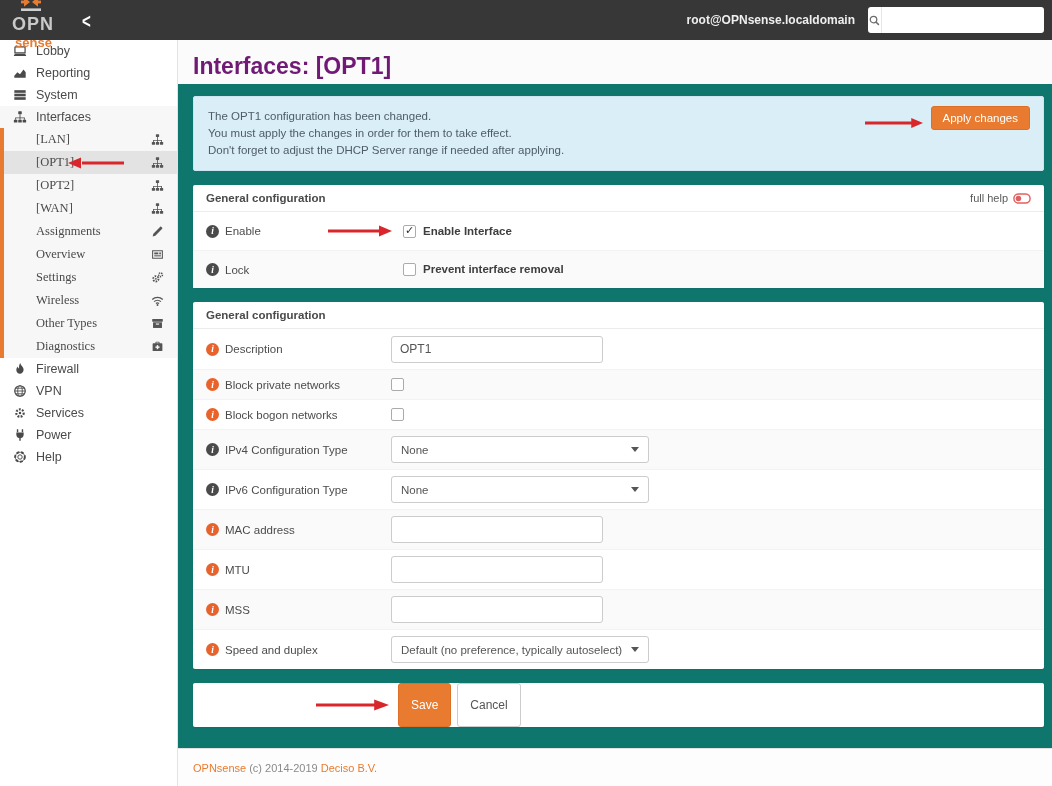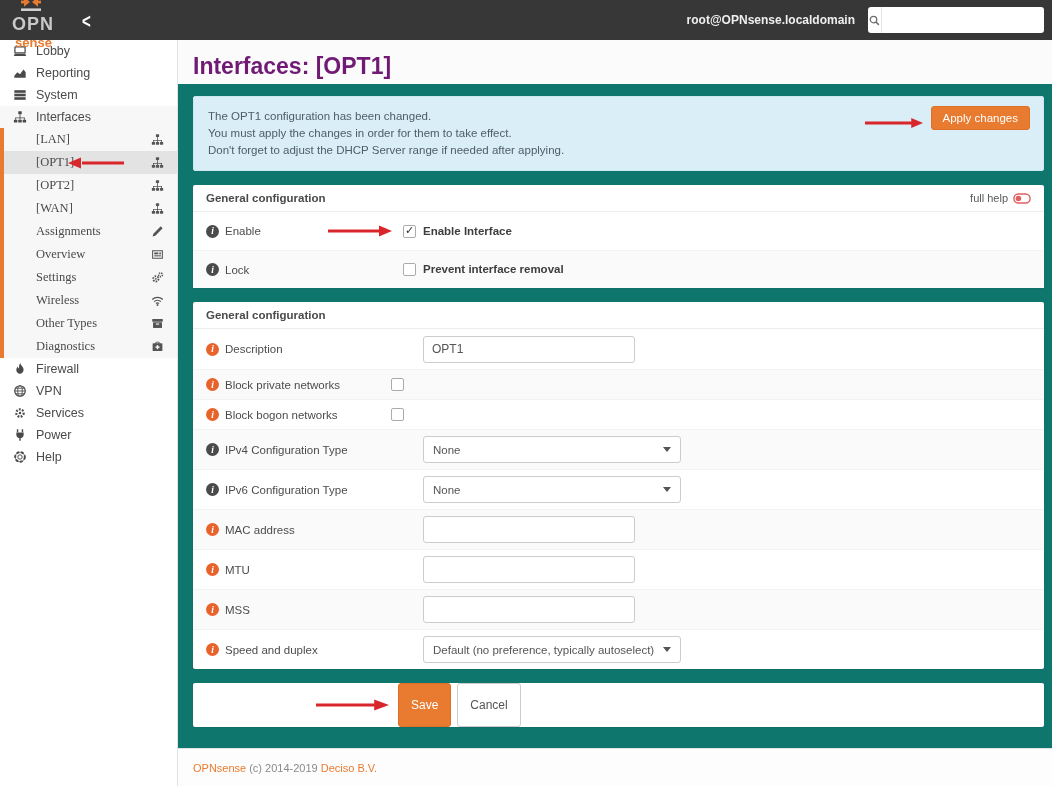--- a/index.html
+++ b/index.html
@@ -54,21 +54,21 @@
   .panel { background:#ffffff; margin-top:14px; border-radius:2px; box-shadow:0 1px 2px rgba(0,0,0,.07); }
   .panel-header { display:flex; align-items:center; padding:7px 13px; border-bottom:1px solid #ececec;
                   font-size:11.5px; font-weight:bold; color:#4a4a4a; }
   .full-help { margin-left:auto; display:flex; align-items:center; gap:5px; font-weight:normal;
                color:#5a5a5a; font-size:11px; cursor:pointer; }
   .full-help svg { width:18px; height:11px; color:#e25f5f; }
   .form-row { display:flex; align-items:center; min-height:38px; position:relative; }
   .form-row + .form-row { border-top:1px solid #f3f3f3; }
   .form-row.striped { background:#fafafa; }
   .form-row.cb { min-height:30px; }
-  .form-row.tall { min-height:40px;gap:32px; }
+  .form-row.tall { min-height:40px; }
   .cell-label { width:198px; padding-left:13px; display:flex; align-items:center; gap:6px;
                 font-size:11.5px; color:#4c4c4c; flex-shrink:0; }
   .info-icon { width:13px; height:13px; border-radius:50%; background:#4a4a4a; color:#fff;
                display:inline-flex; align-items:center; justify-content:center; flex-shrink:0;
                font-family:"Liberation Serif",serif; font-size:9.5px; font-style:italic; font-weight:bold;
                cursor:pointer; }
   .info-icon::after { content:"i"; }
   .info-icon.orange { background:#e8632c; }
   .cell-field { flex:1; display:flex; align-items:flex-start; padding-right:10px; }
   .text-input { width:212px; height:27px; border:1px solid #cccccc; border-radius:3px; font-size:12px;

